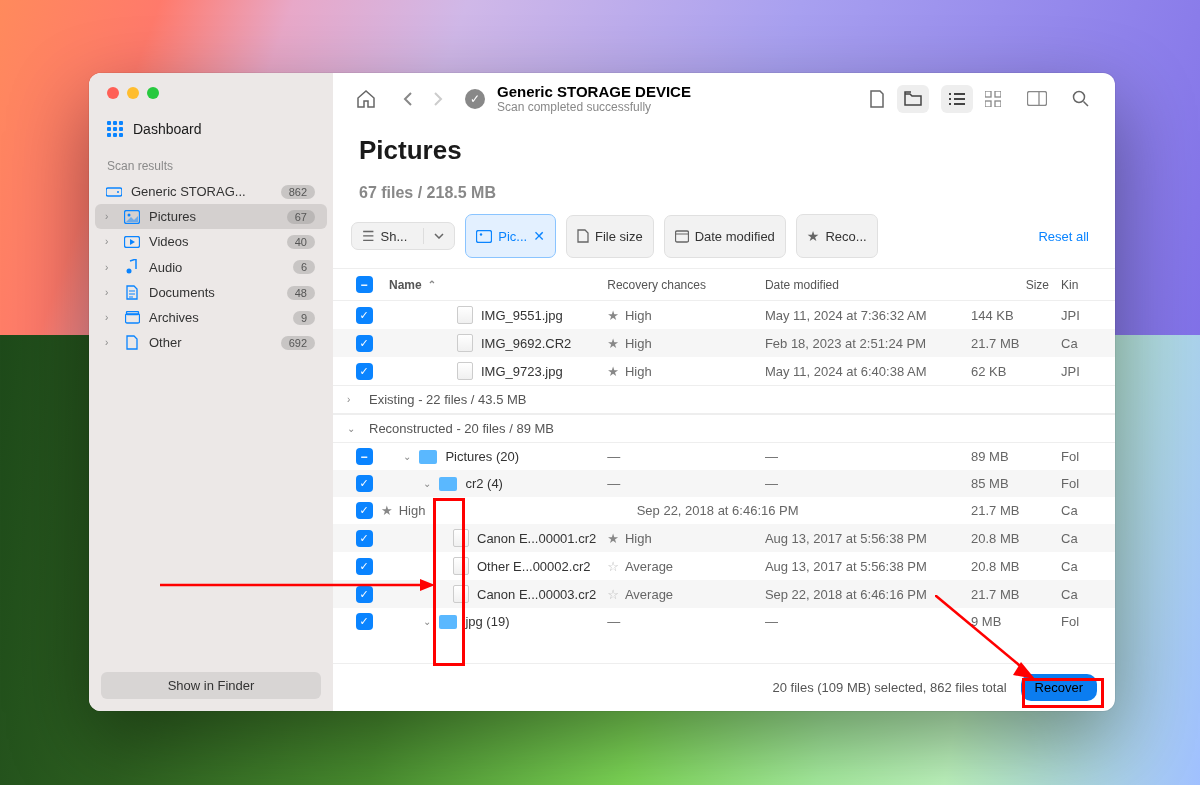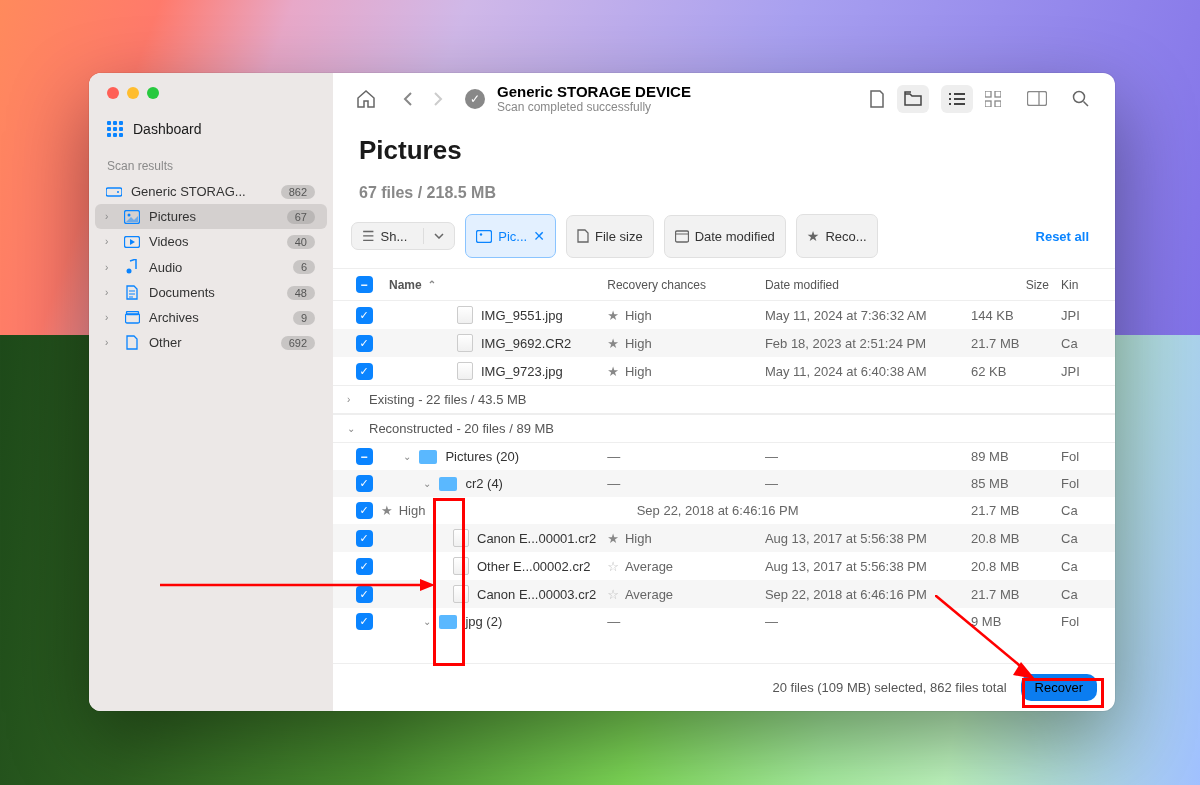--- a/index.html
+++ b/index.html
@@ -77,21 +77,21 @@
 
   .filter-bar { display:flex; gap:10px; padding:0 18px 10px; align-items:center;}
   .pill { display:flex; align-items:center; gap:6px; background:#f2f2f2; border:1px solid #e0e0e0; border-radius:7px; padding:13px 10px; font-size:13px; color:#333; cursor:pointer;}
   .pill.split {padding:0; overflow:hidden;}
   .pill.split .seg{padding:5px 10px; display:flex; align-items:center; gap:6px;}
   .pill.split .seg + .seg{border-left:1px solid #ddd;}
   .pill.active { background:#e3f0ff; border-color:#8ac4ff; color:#0a84ff;}
   .pill .icon{color:#666; font-size:14px;}
   .pill.active .icon{color:#0a84ff;}
   .pill .label{ white-space:nowrap; overflow:hidden; text-overflow:ellipsis; max-width:60px;}
-  .reset-link { margin-left:auto; color:#0a84ff; font-size:13px; font-weight:700; cursor:pointer; padding-right:8px;}
+  .reset-link { margin-left:auto; color:#0a84ff; font-size:13px; font-weight:400; cursor:pointer; padding-right:8px;}
 
   .table-head { display:flex; align-items:center; padding:7px 14px; font-size:12px; color:#555; border-top:1px solid #eee; border-bottom:1px solid #eee; background:#fff;}
   .th-check{width:34px; display:flex; justify-content:center;}
   .th-name{flex:1.8; padding-left:8px; font-weight:600; display:flex; align-items:center; gap:6px;}
   .th-recov{flex:1.3; font-weight:500;}
   .th-date{flex:1.7; font-weight:500;}
   .th-size{width:90px; text-align:right; font-weight:500; padding-right:12px;}
   .th-kind{width:40px; font-weight:500;}
   .sort-arrow{font-size:10px; color:#888;}
 
@@ -232,20 +232,23 @@
       <span class="chev">›</span>
       <span class="icon">
         <svg width="12" height="15" viewBox="0 0 12 15">
             <path d="M1 1 L8 1 L11 4 L11 14 L1 14 Z" fill="none" stroke="#0a84ff" stroke-width="1.3"></path>
           </svg>
       </span>
       <span class="label">Other</span>
       <span class="badge">692</span>
     </div>
 
+    <div class="sb-footer">
+      <button>Show in Finder</button>
+    </div>
   </div>
 
   <div class="main">
     <div class="toolbar">
       <div class="t-icon-btn">
         <svg width="20" height="18" viewBox="0 0 20 18">
             <path d="M2 8 L10 1 L18 8 L18 17 L12 17 L12 11 L8 11 L8 17 L2 17 Z" fill="none" stroke="#666" stroke-width="1.5"></path>
           </svg>
       </div>
       <div class="t-nav">
@@ -531,21 +534,21 @@
       </div>
 
       <div class="row">
         <div class="ck">
             <div class="checkbox-check">✓</div>
           </div>
         <div class="nm">
             <span class="pad" style="width:26px;"></span>
             <span class="chev" style="font-size:10px;color:#888;">⌄</span>
             <span class="folder-icon"></span>
-            <span>jpg (2)</span>
+            <span>jpg (19)</span>
           </div>
         <div class="rc">—</div>
           <div class="dt">—</div>
         <div class="sz">9 MB</div>
         <div class="kd">Fol</div>
       </div>
     </div>
 
     <div class="footer">
       <div class="info">20 files (109 MB) selected, 862 files total</div>

